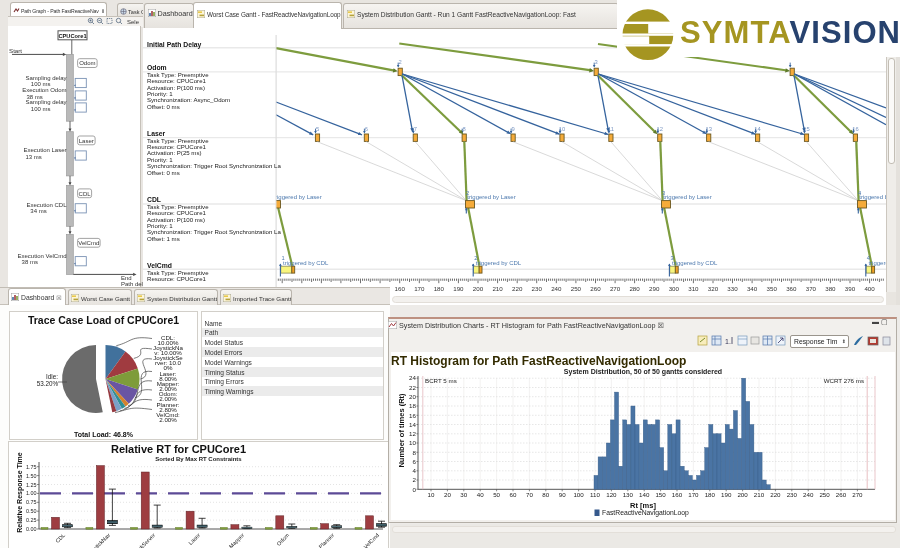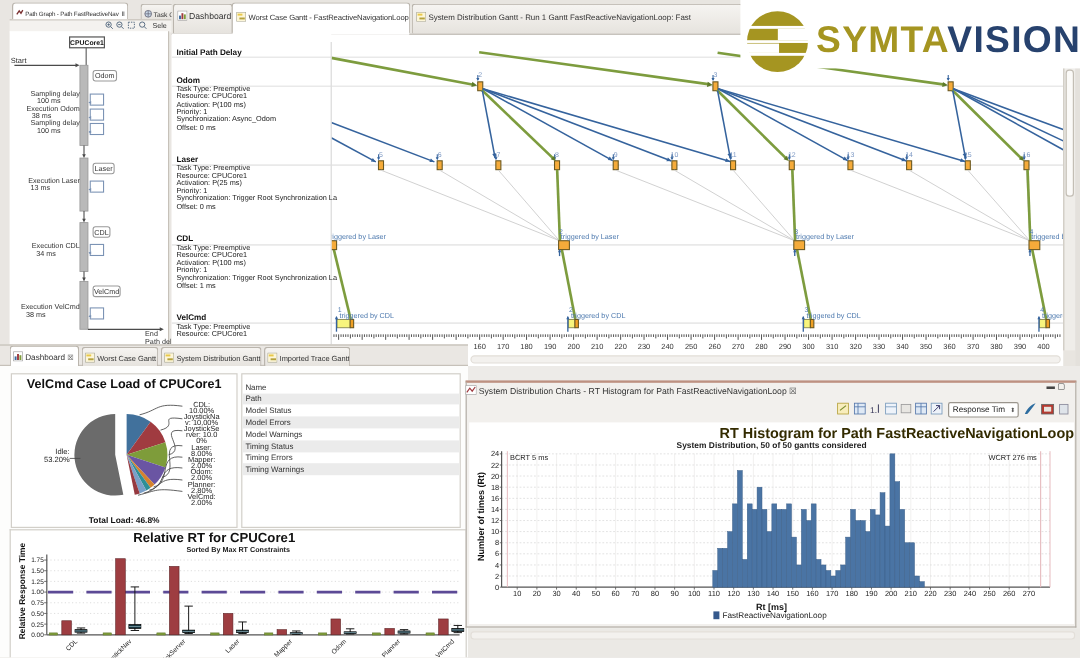--- a/index.html
+++ b/index.html
@@ -391,21 +391,21 @@
         <rect x="2.5" y="4.6" width="4.5" height="1.6" fill="#b5a23c"></rect>
       </svg></span>System Distribution Gantt</div>
 <div class="tab" style="left:220px;top:289px;width:72px;height:16px;padding-top:4px;font-size:6.2px">
  <span class="ti" style="margin:0 2px"><svg width="8" height="8" viewBox="0 0 8 8">
         <rect width="8" height="8" fill="#fdf6d8" stroke="#998" stroke-width="0.8"></rect>
         <rect x="1" y="1.4" width="4" height="1.6" fill="#e8c84a"></rect>
         <rect x="2.5" y="4.6" width="4.5" height="1.6" fill="#b5a23c"></rect>
       </svg></span>Imported Trace Gantt</div>
 
 <div class="ab" style="left:9px;top:311px;width:189px;height:129px;background:#fff;border:1px solid #d2cfc9"></div>
-<div class="ab" style="left:9px;top:314px;width:189px;text-align:center;font-size:10.5px;font-weight:bold;color:#111">VelCmd Case Load of CPUCore1</div>
+<div class="ab" style="left:9px;top:314px;width:189px;text-align:center;font-size:10.5px;font-weight:bold;color:#111">Trace Case Load of CPUCore1</div>
 <svg style="position:absolute;left:9px;top:311px" width="189" height="129" viewBox="9 311 189 129">
     <path d="M105.5 379.0 L105.50 345.00 A34 34 0 0 1 125.48 351.49 Z" fill="#41719c"></path>
     <path d="M105.5 379.0 L125.48 351.49 A34 34 0 0 1 137.84 368.49 Z" fill="#a03b40"></path>
     <path d="M105.5 379.0 L137.84 368.49 A34 34 0 0 1 137.84 389.51 Z" fill="#7e9c3a"></path>
     <path d="M105.5 379.0 L137.84 389.51 A34 34 0 0 1 128.77 403.78 Z" fill="#6a55a3"></path>
     <path d="M105.5 379.0 L128.77 403.78 A34 34 0 0 1 125.48 406.51 Z" fill="#d4822e"></path>
     <path d="M105.5 379.0 L125.48 406.51 A34 34 0 0 1 121.88 408.79 Z" fill="#2e8f96"></path>
     <path d="M105.5 379.0 L121.88 408.79 A34 34 0 0 1 116.41 411.20 Z" fill="#7aa0c8"></path>
     <path d="M105.5 379.0 L116.41 411.20 A34 34 0 0 1 112.29 412.32 Z" fill="#963a40"></path>
     <path d="M96.0 379.0 L102.78 412.32 A34 34 0 1 1 96.00 345.00 Z" fill="#6b6b6b"></path>
@@ -559,21 +559,21 @@
  </g>
 </svg>
 <div class="ab" style="left:790px;top:335px;width:59px;height:13px;background:#fff;border:1px solid #9a958d;border-radius:2px;font-size:6.8px;color:#222;padding:2px 0 0 3px">Response Tim <span style="float:right;margin-right:2px;color:#555;font-size:5px">⬍</span></div>
 <svg class="ab" style="left:852px;top:334px" width="40" height="14" viewBox="0 0 40 14">
  <path d="M2 11 C4 6 8 3 11 2 C8 6 6 9 4 11 Z" fill="#2e6da0"></path>
  <rect x="16" y="3" width="10" height="8" fill="#b53a30" stroke="#666" stroke-width="0.7"></rect>
     <rect x="18" y="5" width="6" height="4" fill="#e8e4de"></rect>
  <rect x="31" y="3" width="7" height="8" fill="#dfe4ea" stroke="#889" stroke-width="0.7"></rect>
 </svg>
 <div class="ab" style="left:391px;top:352px;width:504px;height:168px;background:#fff"></div>
-<div class="ab" style="left:391px;top:354px;width:504px;text-align:right;font-size:12px;font-weight:bold;color:#332b00">RT Histogram for Path FastReactiveNavigationLoop</div>
+<div class="ab" style="left:391px;top:354px;width:504px;text-align:left;font-size:12px;font-weight:bold;color:#332b00">RT Histogram for Path FastReactiveNavigationLoop</div>
 <div class="ab" style="left:391px;top:367.5px;width:504px;text-align:center;font-size:7px;font-weight:bold;color:#222">System Distribution, 50 of 50 gantts considered</div>
 <div class="ab" style="left:351px;top:426px;width:100px;text-align:center;font-size:7.5px;font-weight:bold;color:#111;transform:rotate(-90deg)">Number of times (Rt)</div>
 <div class="ab" style="left:391px;top:500.5px;width:504px;text-align:center;font-size:7.5px;font-weight:bold;color:#111">Rt [ms]</div>
 <svg style="position:absolute;left:391px;top:352px" width="504" height="168" viewBox="391 352 504 168" font-family="Liberation Sans, sans-serif">
     <line x1="431.0" y1="378.0" x2="431.0" y2="489.3" stroke="#f0efee" stroke-width="0.8"></line>
     <line x1="447.4" y1="378.0" x2="447.4" y2="489.3" stroke="#f0efee" stroke-width="0.8"></line>
     <line x1="463.8" y1="378.0" x2="463.8" y2="489.3" stroke="#f0efee" stroke-width="0.8"></line>
     <line x1="480.2" y1="378.0" x2="480.2" y2="489.3" stroke="#f0efee" stroke-width="0.8"></line>
     <line x1="496.6" y1="378.0" x2="496.6" y2="489.3" stroke="#f0efee" stroke-width="0.8"></line>
     <line x1="513.0" y1="378.0" x2="513.0" y2="489.3" stroke="#f0efee" stroke-width="0.8"></line>

